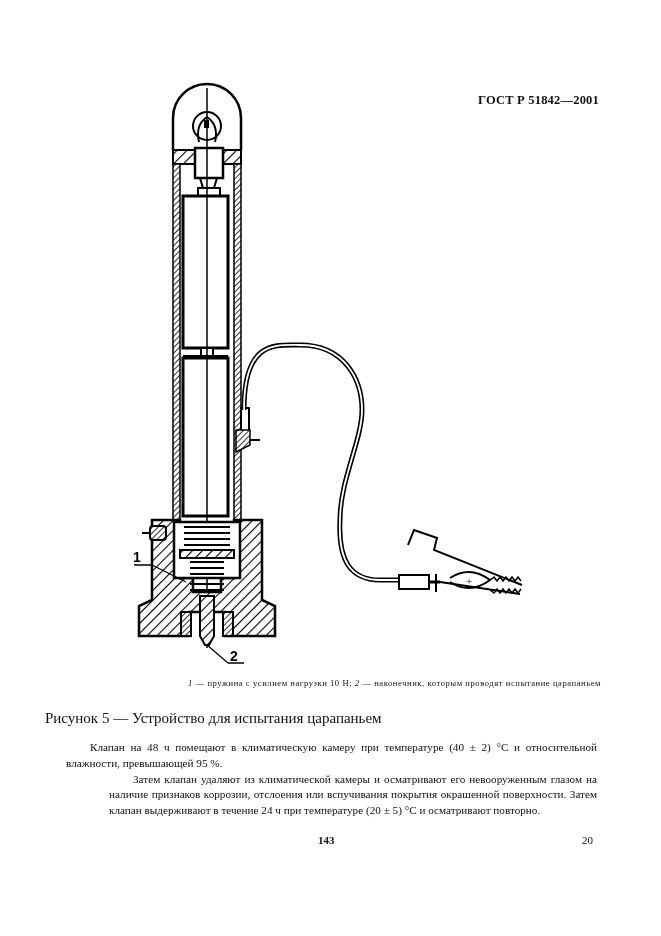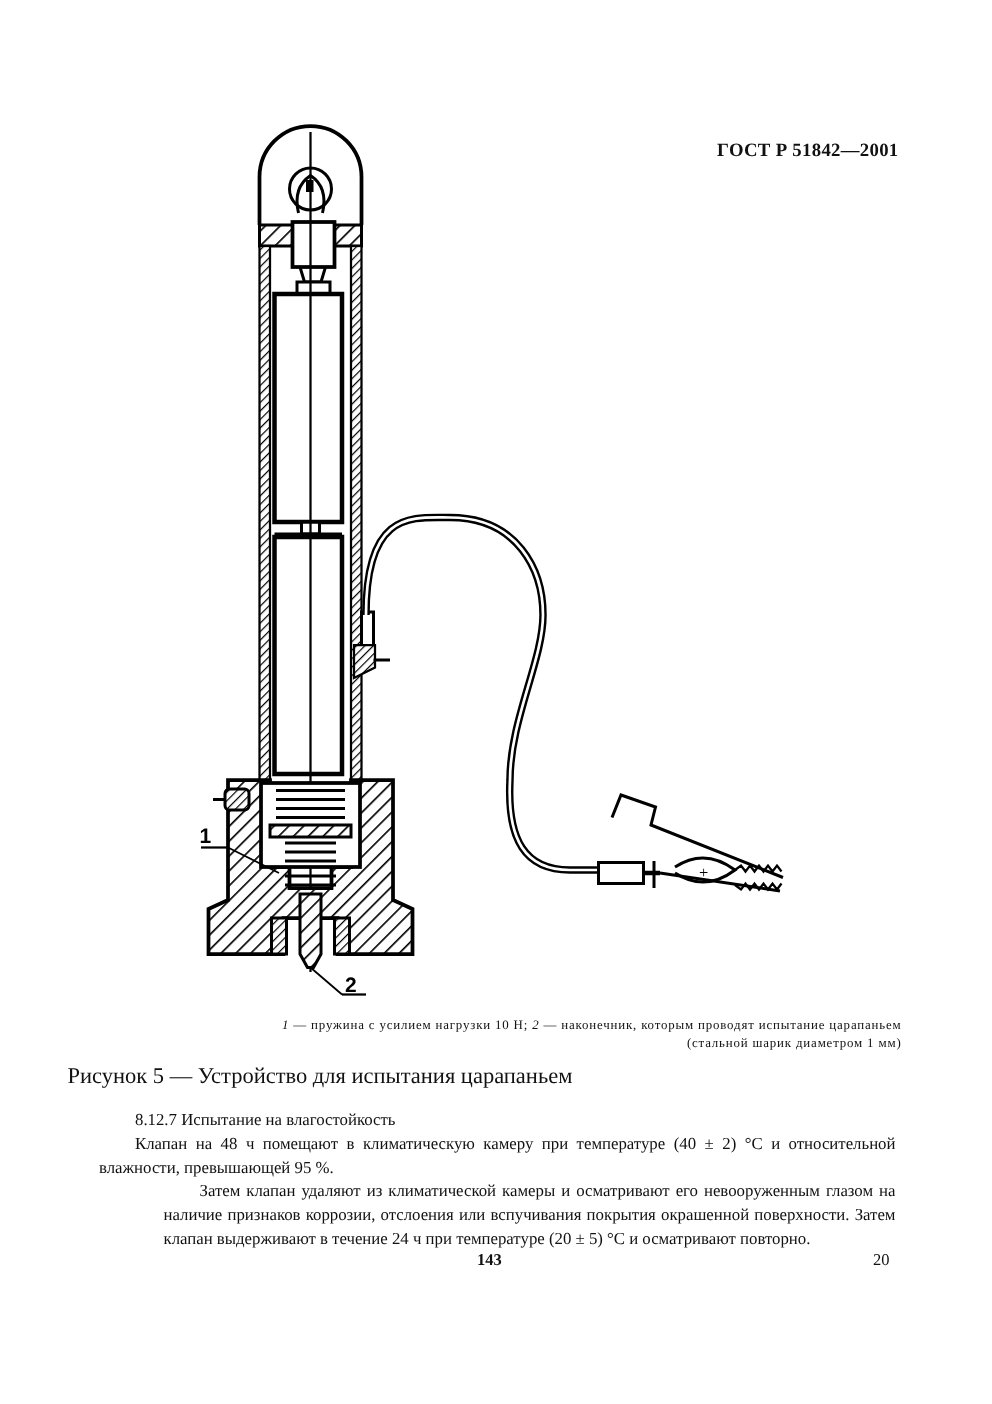--- a/index.html
+++ b/index.html
@@ -115,25 +115,23 @@
 
   <g>
     <line x1="207" y1="645" x2="228" y2="663" stroke="#000" stroke-width="1.2"></line>
     <line x1="228" y1="663" x2="244" y2="663" stroke="#000" stroke-width="1.5"></line>
     <text class="label-num" x="230" y="661">2</text>
   </g>
 </svg>
 
 <div class="legend">
   <div><i>1</i><span> — пружина с усилием нагрузки 10 Н; </span><i>2</i><span> — наконечник, которым проводят испытание царапаньем</span></div>
-  <div>(стальной шарик диаметром 1 мм)</div>
 </div>
 
 <div class="fig-caption">Рисунок 5 — Устройство для испытания царапаньем</div>
 
 <div class="body-text">
-  <p>8.12.7 Испытание на влагостойкость</p>
   <p>Клапан на 48 ч помещают в климатическую камеру при температуре (40 ± 2) °С и относительной влажности, превышающей 95 %.</p>
   <p class="last">Затем клапан удаляют из климатической камеры и осматривают его невооруженным глазом на наличие признаков коррозии, отслоения или вспучивания покрытия окрашенной поверхности. Затем клапан выдерживают в течение 24 ч при температуре (20 ± 5) °С и осматривают повторно.</p>
 </div>
 
 <div class="page-num-center">143</div>
 <div class="page-num-right">20</div>
 
 </body></html>

